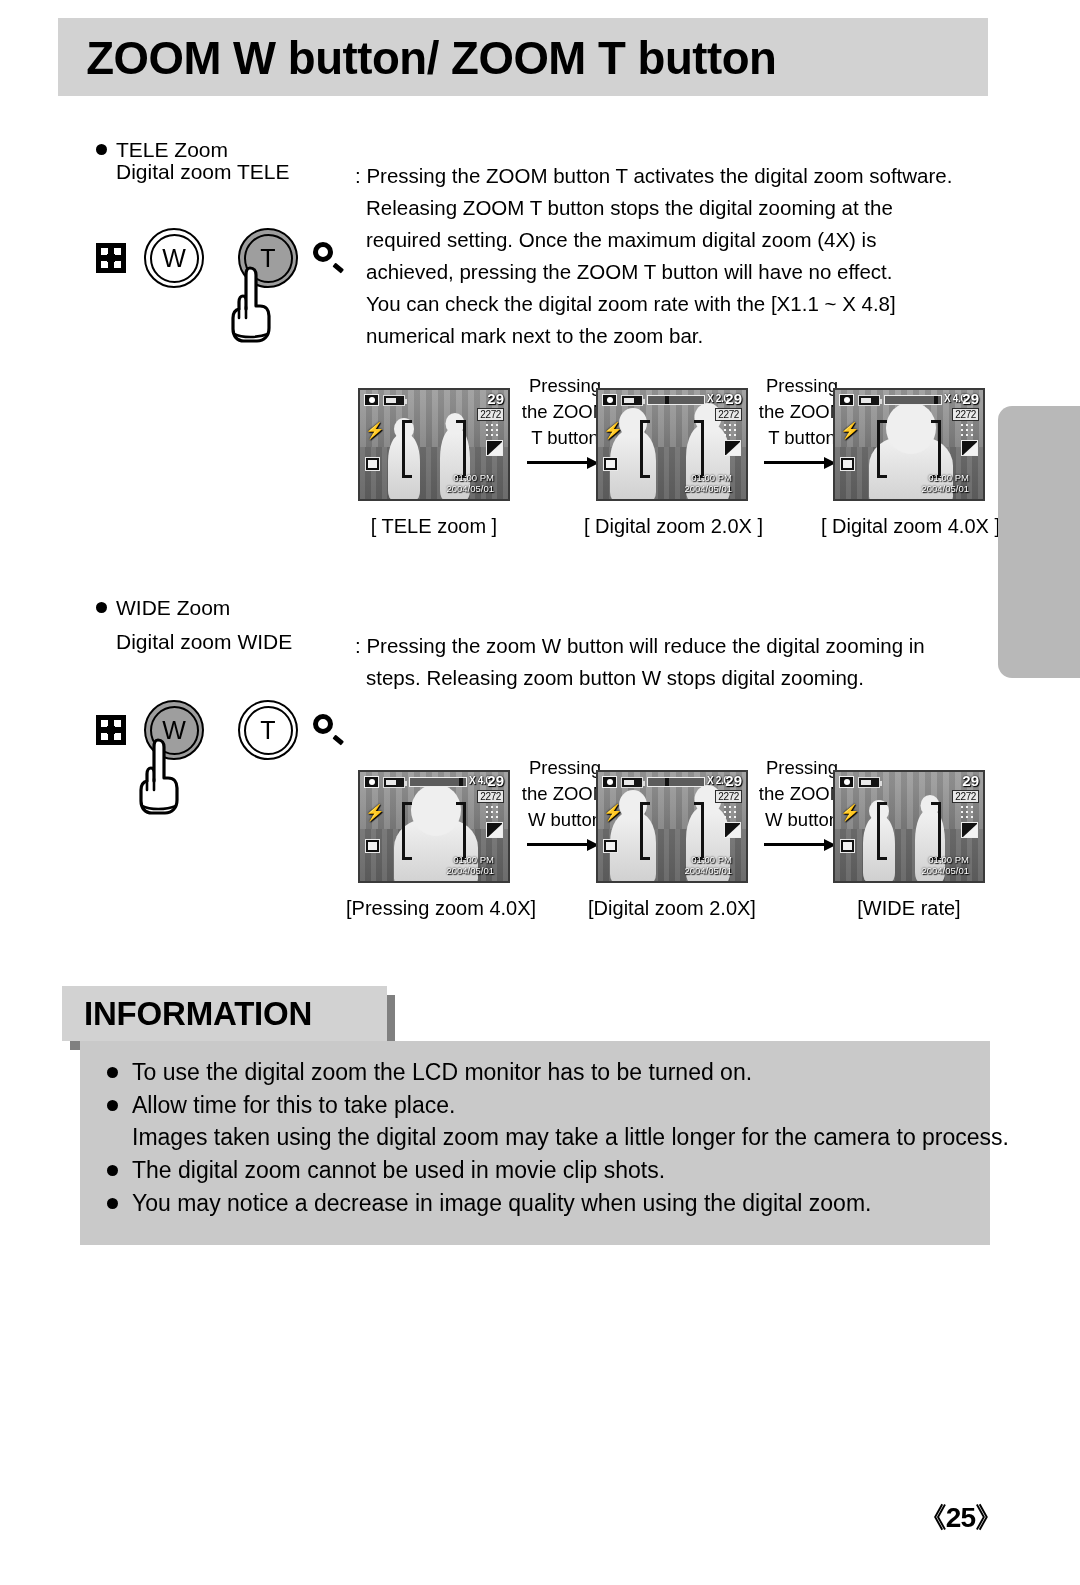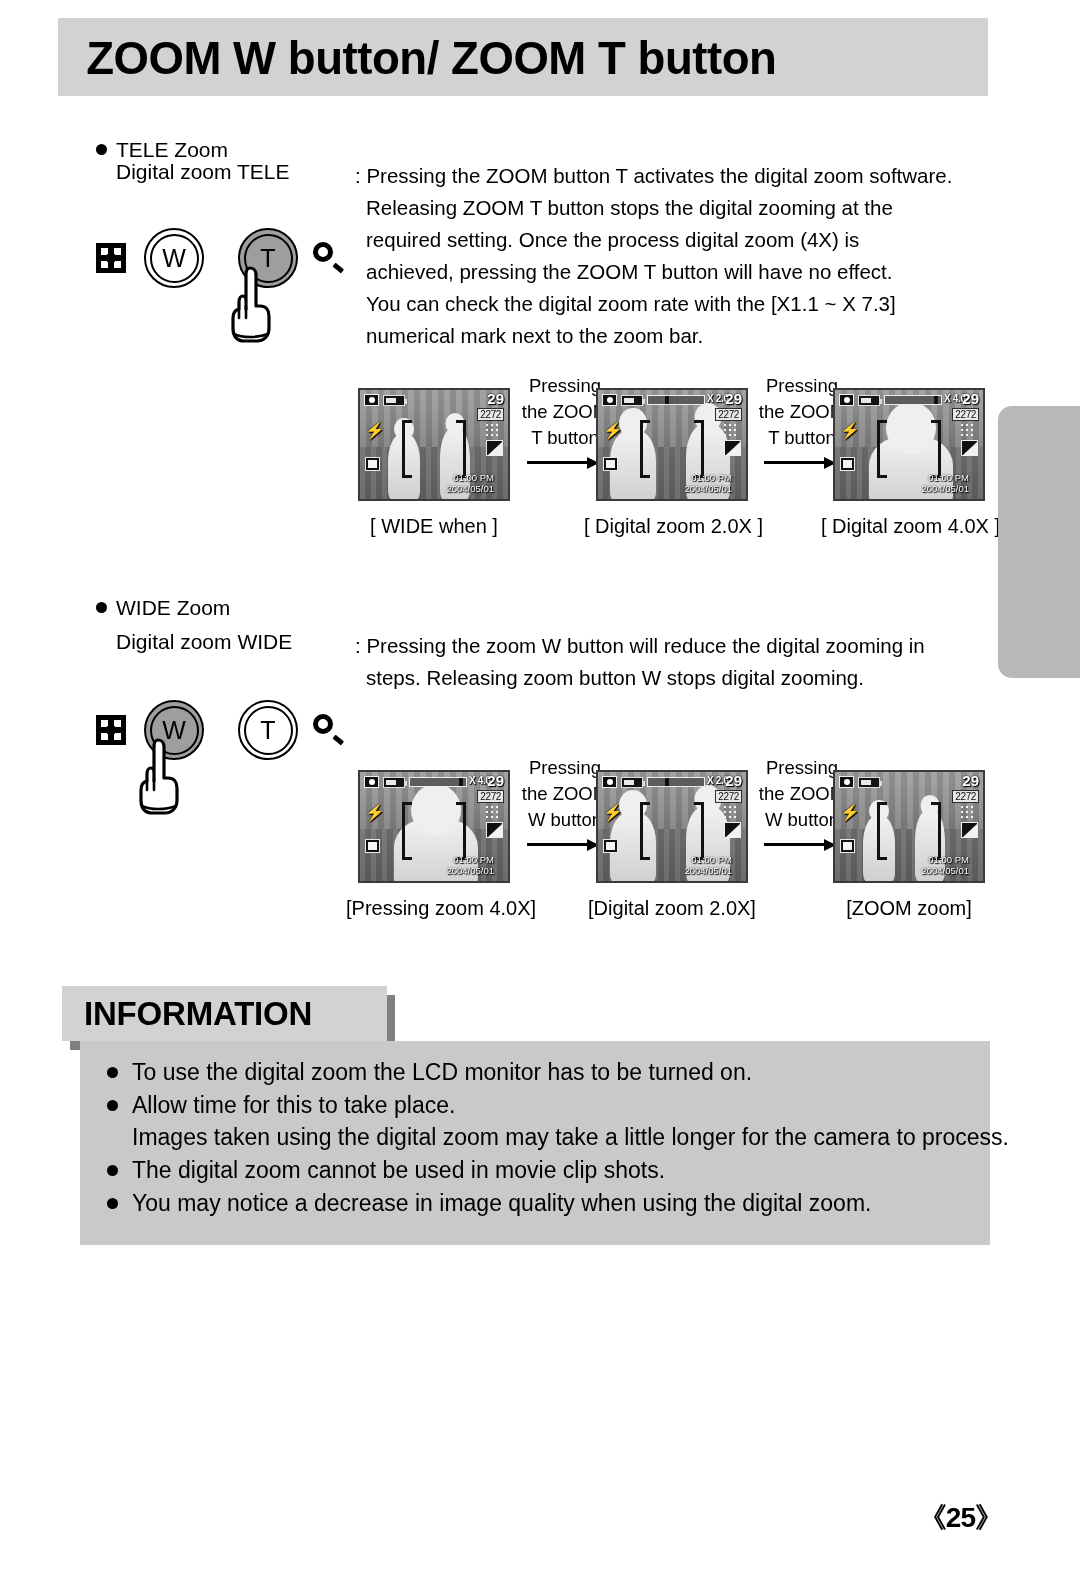--- a/index.html
+++ b/index.html
@@ -458,23 +458,23 @@
 </div>
 
 <div class="sec-head" style="left:96px; top:126px;margin-top:12px;">
   <span class="bullet-dot"></span><span>TELE Zoom</span>
 </div>
 <div class="sec-sub" style="left:116px; top:160px;">Digital zoom TELE</div>
 
 <div class="desc" style="left:366px; top:160px;">
   <span class="ln colon-ln">: Pressing the ZOOM button T activates the digital zoom software.</span>
   <span class="ln">Releasing ZOOM T button stops the digital zooming at the</span>
-  <span class="ln">required setting. Once the process digital zoom (4X) is</span>
+  <span class="ln">required setting. Once the maximum digital zoom (4X) is</span>
   <span class="ln">achieved, pressing the ZOOM T button will have no effect.</span>
-  <span class="ln">You can check the digital zoom rate with the [X1.1 ~ X 7.3]</span>
+  <span class="ln">You can check the digital zoom rate with the [X1.1 ~ X 4.8]</span>
   <span class="ln">numerical mark next to the zoom bar.</span>
 </div>
 
 <div class="btn-row" style="left:96px; top:228px;">
   <div class="chk-icon">
       <i class="a"></i>
       <i class="b"></i>
       <i class="c"></i>
       <i class="d"></i>
       <i class="e"></i>
@@ -630,21 +630,21 @@
       </div>
     <div class="osd-br l"></div>
     <div class="osd-br r"></div>
     <div class="osd-time">
       <span>01:00 PM</span><br>
       <span>2004/05/01</span>
     </div>
   </div>
 </div>
 
-<div class="cap" style="left:358px; top:515px; width:152px;">[ WIDE when ]</div>
+<div class="cap" style="left:358px; top:515px; width:152px;">[ TELE zoom ]</div>
 <div class="cap" style="left:584px; top:515px; width:176px;">[ Digital zoom 2.0X ]</div>
 <div class="cap" style="left:821px; top:515px; width:176px;">[ Digital zoom 4.0X ]</div>
 
 <div class="thumb-tab"></div>
 
 <div class="sec-head" style="left:96px; top:596px;">
   <span class="bullet-dot"></span><span>WIDE Zoom</span>
 </div>
 <div class="sec-sub" style="left:116px; top:630px;">Digital zoom WIDE</div>
 
@@ -814,21 +814,21 @@
     <div class="osd-br r"></div>
     <div class="osd-time">
       <span>01:00 PM</span><br>
       <span>2004/05/01</span>
     </div>
   </div>
 </div>
 
 <div class="cap" style="left:346px; top:897px; width:176px;">[Pressing zoom 4.0X]</div>
 <div class="cap" style="left:584px; top:897px; width:176px;">[Digital zoom 2.0X]</div>
-<div class="cap" style="left:833px; top:897px; width:152px;">[ZOOM zoom]</div>
+<div class="cap" style="left:833px; top:897px; width:152px;">[WIDE rate]</div>
 
 <div class="info-shadow-tab"></div>
 <div class="info-body"></div>
 <div class="info-tab">
   <div class="info-tab-text">INFORMATION</div>
 </div>
 
 <div class="info-list">
   <div class="info-item">
     <span class="idot"></span>

